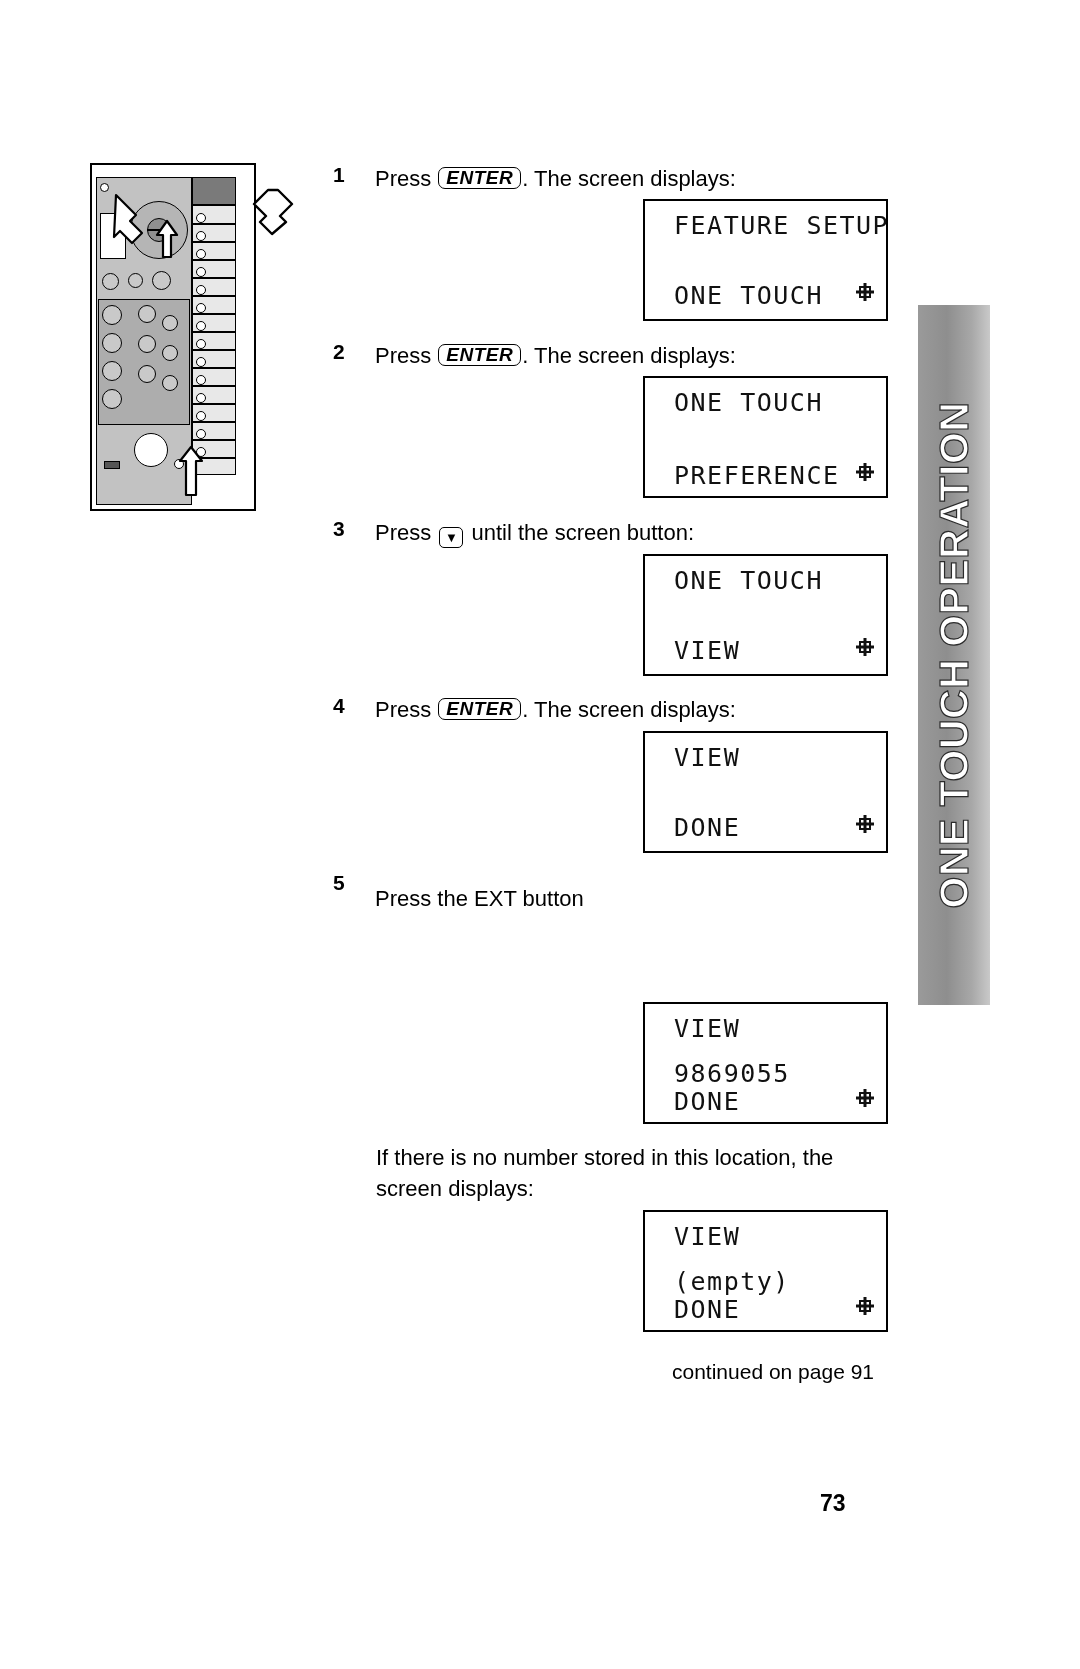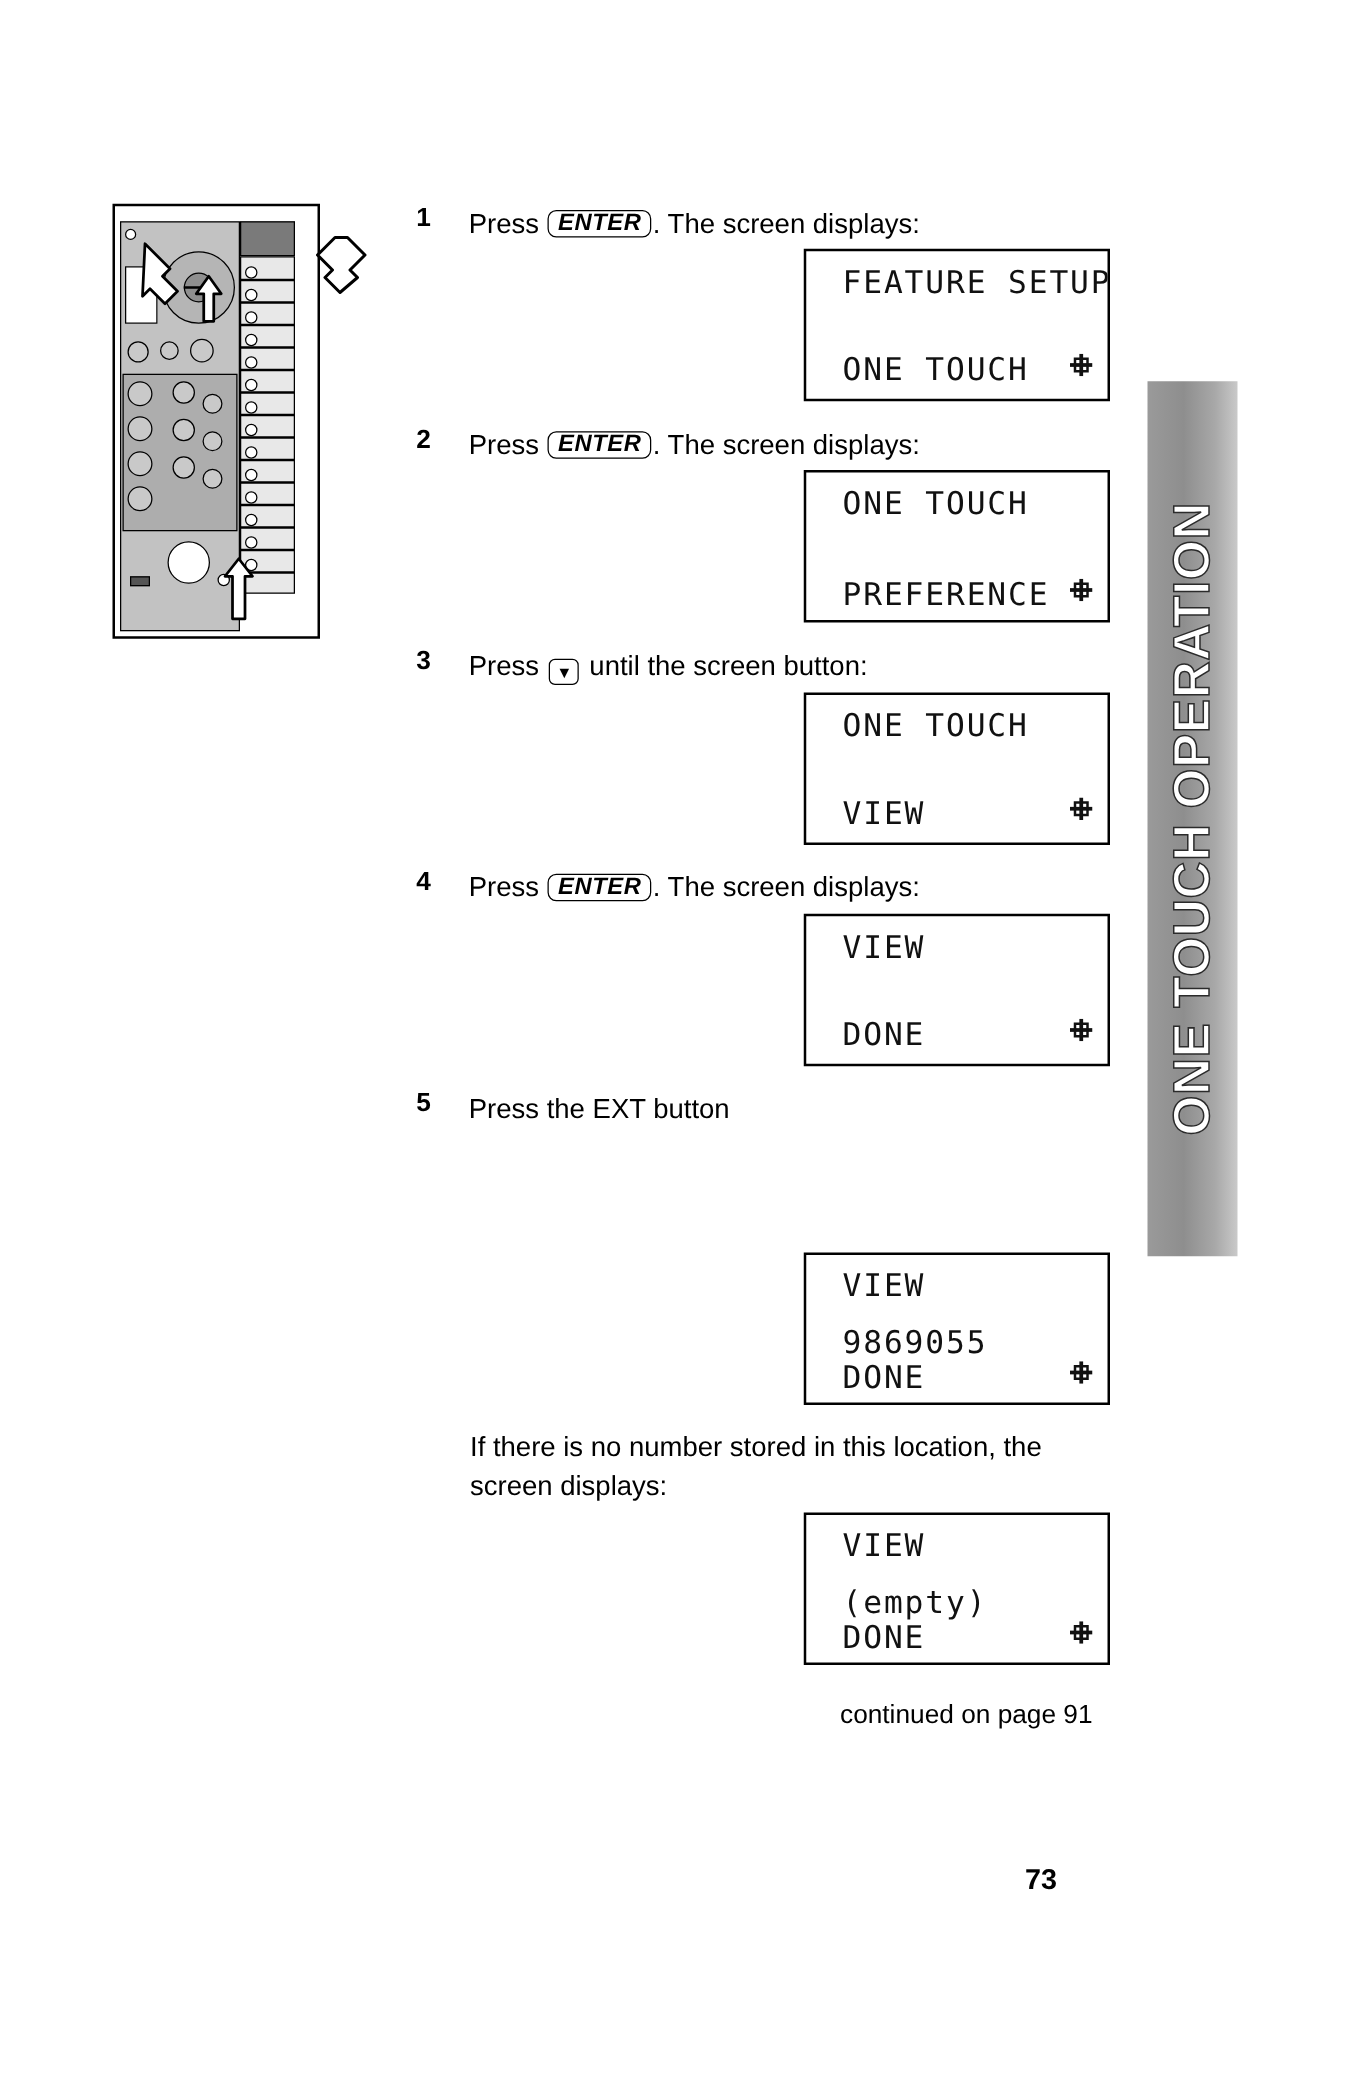--- a/index.html
+++ b/index.html
@@ -61,21 +61,21 @@
     font-size: 21px;
     font-weight: bold;
   }
   .step-body {
     position: absolute;
     left: 42px;
     font-size: 22px;
     line-height: 31px;
     white-space: nowrap;
   }
-  .step-body.wrap { white-space: normal; width: 520px; }
+  .step-body.wrap { white-space: normal; width: 520px; margin-top: 12px; }
 
   
   .keycap {
     display: inline-block;
     border: 1.5px solid #000;
     border-radius: 7px;
     padding: 0px 7px 1px 7px;
     font-size: 19px;
     font-style: italic;
     font-weight: bold;

